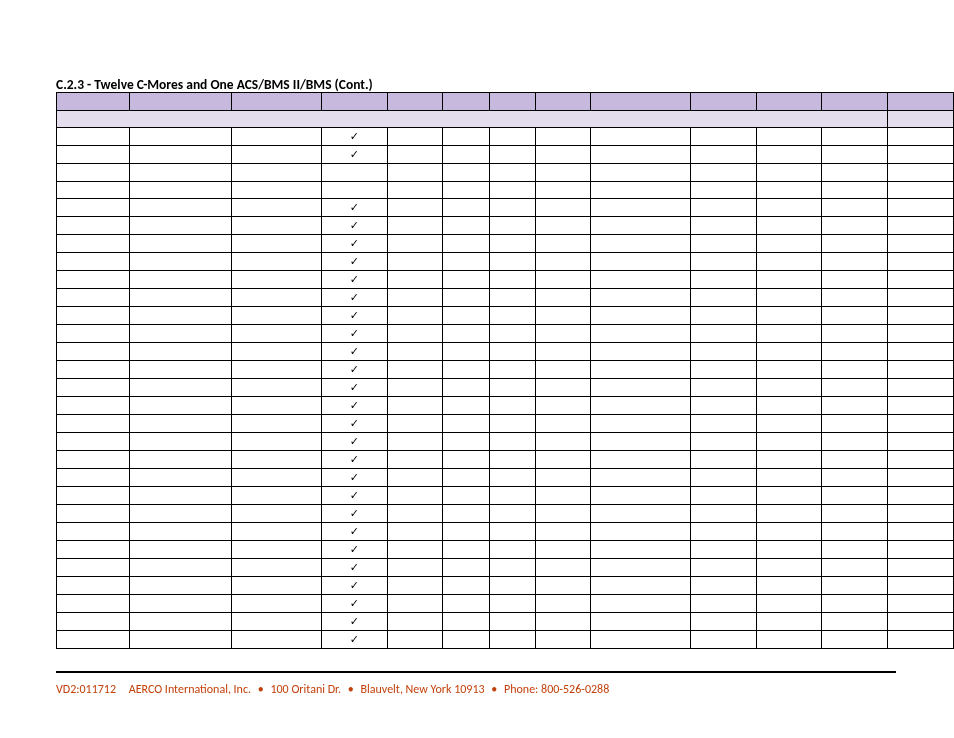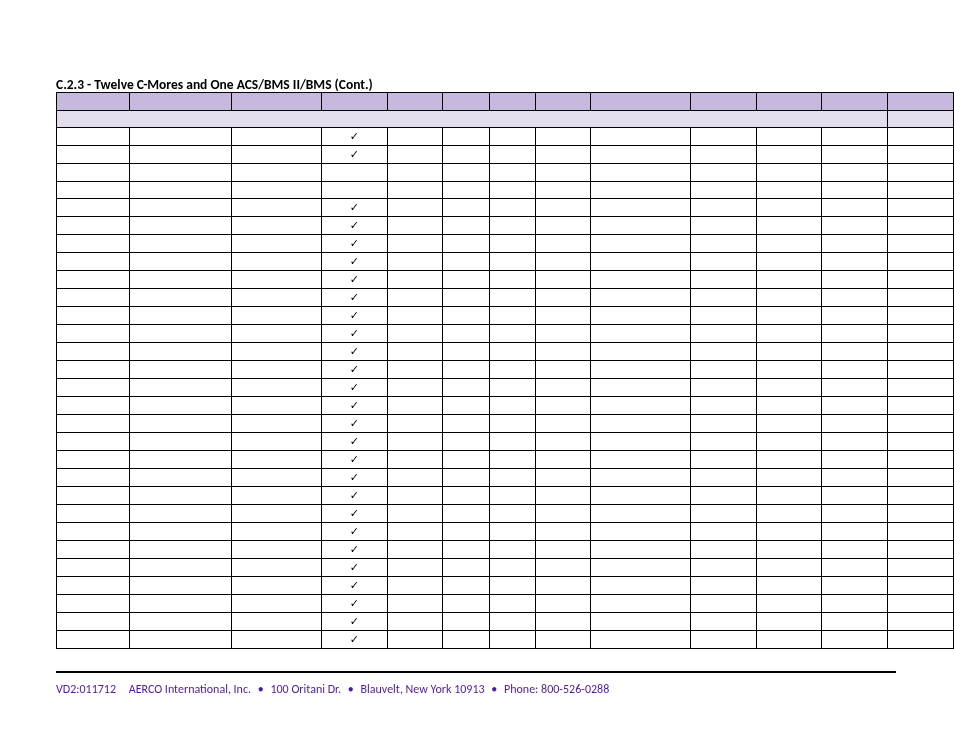--- a/index.html
+++ b/index.html
@@ -4,21 +4,21 @@
 <style>
   html,body{margin:0;padding:0;width:954px;background:#fff;font-family:Calibri,Arial,sans-serif}
   .page{position:relative;width:954px;height:738px;background:#fff}
   .title{position:absolute;left:56px;top:76px;font-weight:700;font-size:13.5px;color:#000}
   table.grid{position:absolute;left:56px;top:92px;border-collapse:collapse;table-layout:fixed}
   table.grid td{border:1px solid #000;height:17.6px;padding:0;box-sizing:border-box}
   tr.hdr1 td{background:#c6b9dd}
   tr.hdr2 td{background:#e3ddee}
   .check{font-family:"Segoe UI Symbol","Apple Symbols",Arial,sans-serif;font-size:11px;text-align:center;line-height:17px}
   .sep{position:absolute;left:56px;top:671px;width:840px;height:0;border-top:2px solid #000}
-  .foot{position:absolute;left:56px;top:682px;font-size:12px;color:#4c1d95}
+  .foot{position:absolute;left:56px;top:682px;font-size:12px;color:#c2410c}
   .foot .code{display:inline-block;margin-right:10px}
   .dot{padding:0 4px}
 </style>
 </head>
 <body>
 <div class="page">
 
 <div class="title">C.2.3 - Twelve  C-Mores and One ACS/BMS II/BMS (Cont.)</div>
 
 <table class="grid">

